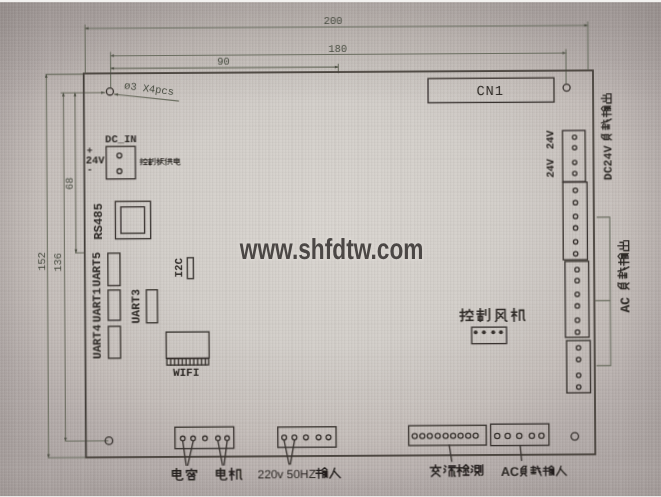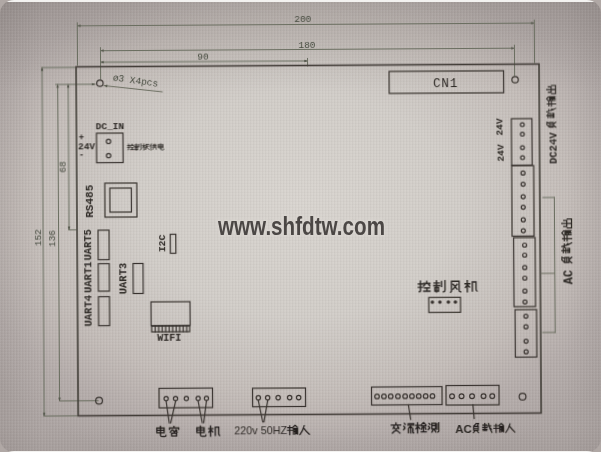--- a/index.html
+++ b/index.html
@@ -2,21 +2,21 @@
 <html><head>
 <meta charset="utf-8">
 <style>
 html,body{margin:0;padding:0;background:#b0a8a5;}
 #stage{position:relative;width:601px;height:452px;overflow:hidden;
  background:
  repeating-linear-gradient(90deg, rgba(255,255,255,.045) 0 1px, rgba(70,62,60,.035) 1px 2px, rgba(255,255,255,0) 2px 3px),
  repeating-linear-gradient(0deg, rgba(255,255,255,.028) 0 1px, rgba(70,62,60,.022) 1px 2px, rgba(255,255,255,0) 2px 3px),
  linear-gradient(to bottom, rgba(58,50,48,.155) 0, rgba(58,50,48,0) 20%, rgba(58,50,48,0) 94%, rgba(58,50,48,.055) 100%),
  linear-gradient(to right, rgba(58,50,48,.07) 0, rgba(58,50,48,0) 7%, rgba(58,50,48,0) 94%, rgba(58,50,48,.06) 100%),
- radial-gradient(ellipse 400px 280px at 298px 205px,#d8d4cf 0%,#d1cdc8 40%,#c3bcb8 68%,#b4acaa 85%,#aca4a2 100%); border-radius: 14px;}
+ radial-gradient(ellipse 400px 280px at 298px 205px,#d8d4cf 0%,#d1cdc8 40%,#c3bcb8 68%,#b4acaa 85%,#aca4a2 100%);}
 .sliver{position:absolute;left:0;width:601px;background:#f3f2f0;z-index:5;}
 svg{position:absolute;left:0;top:0;}
 text{font-family:"Liberation Sans",sans-serif;}
 .mono{font-family:"Liberation Mono",monospace;font-weight:bold;}
 .dim{stroke:#6b6e60;stroke-width:1;fill:none;}
 .dimt{fill:#474c40;font-size:9.5px;font-family:"Liberation Mono",monospace;}
 .comp{stroke:#38332f;stroke-width:1.2;fill:none;}
 .lab{fill:#2e2a26;}
 .pin{stroke:#38332f;stroke-width:1.2;fill:none;}
 use{stroke-width:10;}

